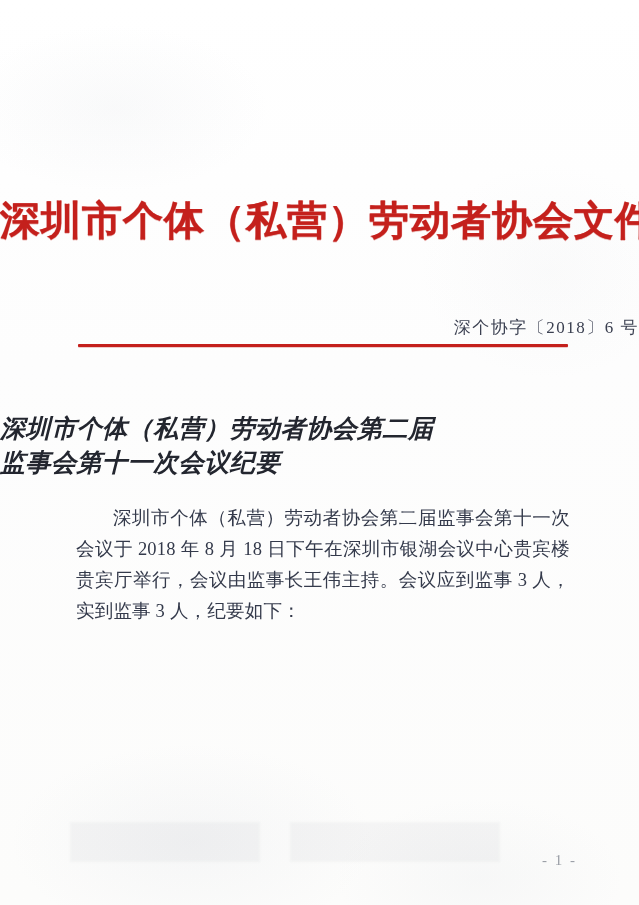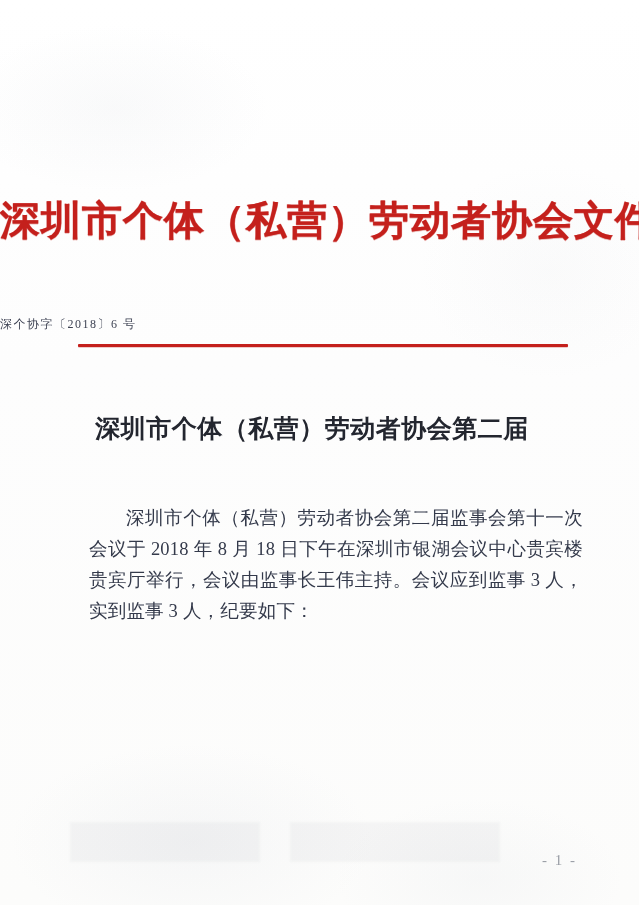--- a/index.html
+++ b/index.html
@@ -58,23 +58,23 @@
        0 0.5px 0 rgba(196,32,28,0.30);
     white-space: nowrap;
   }
 
   
   .doc-number {
     position: absolute;
     top: 316px;
     left: 0;
     width: 639px;
-    text-align: left;
+    text-align: right;
     color: #3a3f50;
-    font-size: 12px;
+    font-size: 17px;
     letter-spacing: 1.5px;
     white-space: nowrap;
   }
 
   
   .red-rule {
     position: absolute;
     top: 344px;
     left: 78px;
     width: 490px;
@@ -83,43 +83,42 @@
     border-radius: 1px;
     box-shadow: 0 0.5px 0 rgba(196,32,28,0.45);
   }
 
   
   .headline {
     position: absolute;
     top: 412px;
     left: 0;
     width: 624px;
-    text-align: center;
     color: #23262f;
     font-weight: bold;
     font-size: 25px;
     line-height: 34px;
     letter-spacing: 0.5px;
+    font-style: italic;
   }
   .headline-line {
     display: block;
     white-space: nowrap;
   }
 
   
   .body-copy {
     position: absolute;
     top: 503px;
     left: 76px;
     width: 494px;
     color: #343a4b;
     font-size: 18.5px;
     line-height: 31px;
     letter-spacing: 0.2px;
-    margin-left: 13px;
   }
   .para {
     margin: 0;
     text-indent: 2em;
     text-align: justify;
     text-justify: inter-ideograph;
   }
 
   
   .page-number {
@@ -160,20 +159,21 @@
   <div class="masthead">
     <span class="masthead-title">深圳市个体（私营）劳动者协会文件</span>
   </div>
 
   <div class="doc-number">深个协字〔2018〕6 号</div>
 
   <div class="red-rule"></div>
 
   <div class="headline">
     <span class="headline-line">深圳市个体（私营）劳动者协会第二届</span>
+    <span class="headline-line">监事会第十一次会议纪要</span>
   </div>
 
   <div class="body-copy">
     <p class="para">深圳市个体（私营）劳动者协会第二届监事会第十一次会议于 2018 年 8 月 18 日下午在深圳市银湖会议中心贵宾楼贵宾厅举行，会议由监事长王伟主持。会议应到监事 3 人，实到监事 3 人，纪要如下：</p>
   </div>
 
   <div class="bleed-through"></div>
 
   <div class="page-number">- 1 -</div>
 

